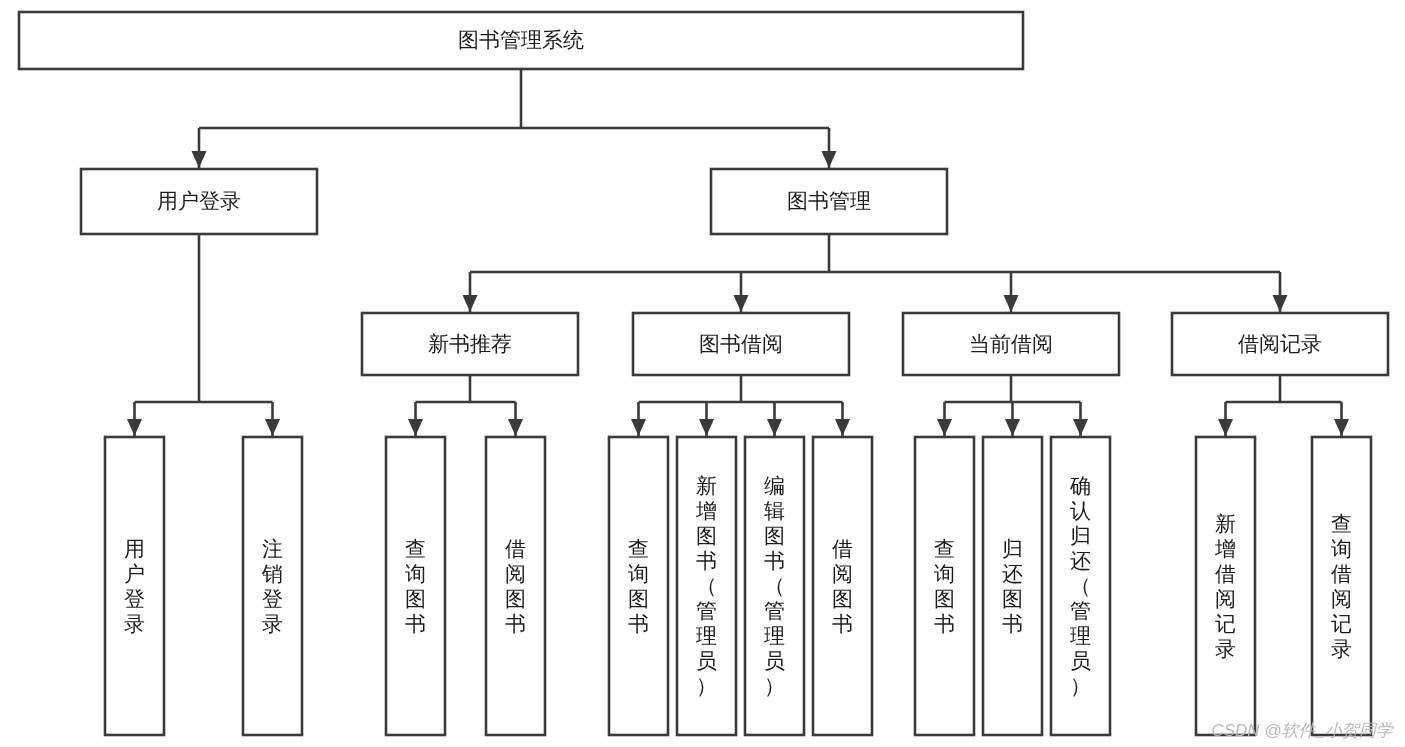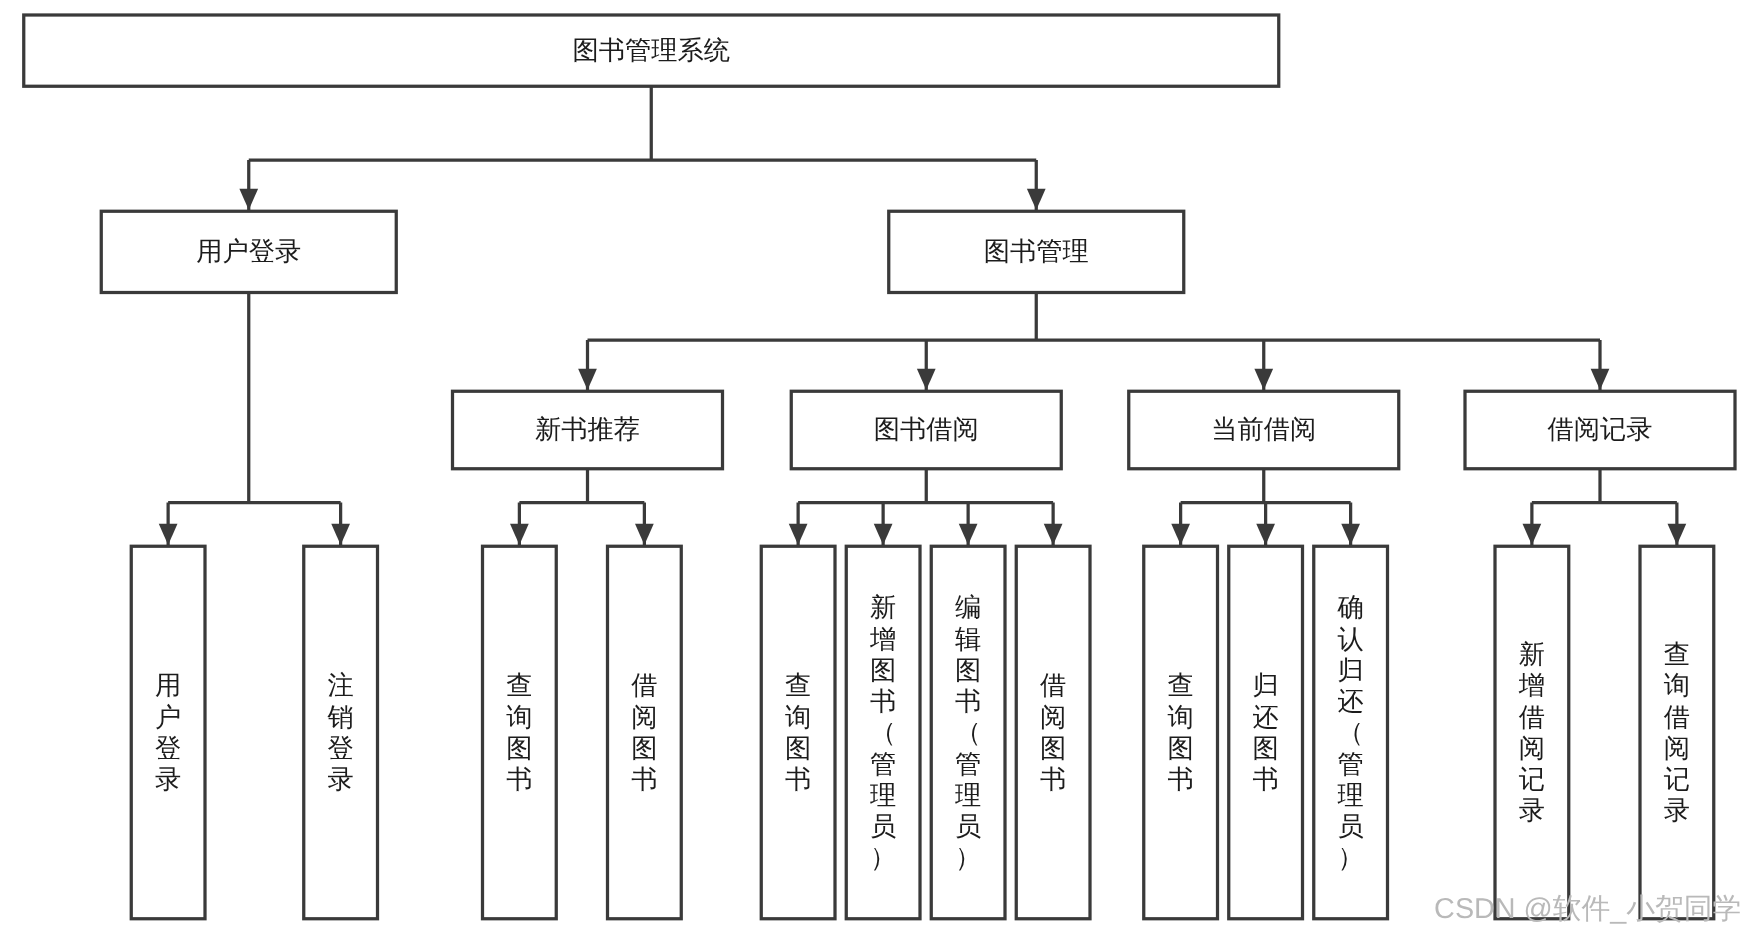--- a/index.html
+++ b/index.html
@@ -47,24 +47,25 @@
     font-size: 21px;
     fill: #1c1c1c;
     text-anchor: middle;
     dominant-baseline: middle;
   }
   .watermark {
     position: absolute;
     right: 12px;
     bottom: 5px;
     font-family: "Liberation Sans", sans-serif;
-    font-size: 23px;
+    font-size: 17px;
     color: #b9b9b9;
     white-space: nowrap;
     user-select: none;
+    font-style: italic;
   }
 </style>
 </head>
 <body>
 
 <div id="diagram-root">
   <svg id="tree-svg" viewBox="0 0 1405 747">
     <g id="edges-layer">
         <g>
           <line x1="521" y1="69" x2="521" y2="128" class="connector"></line>

